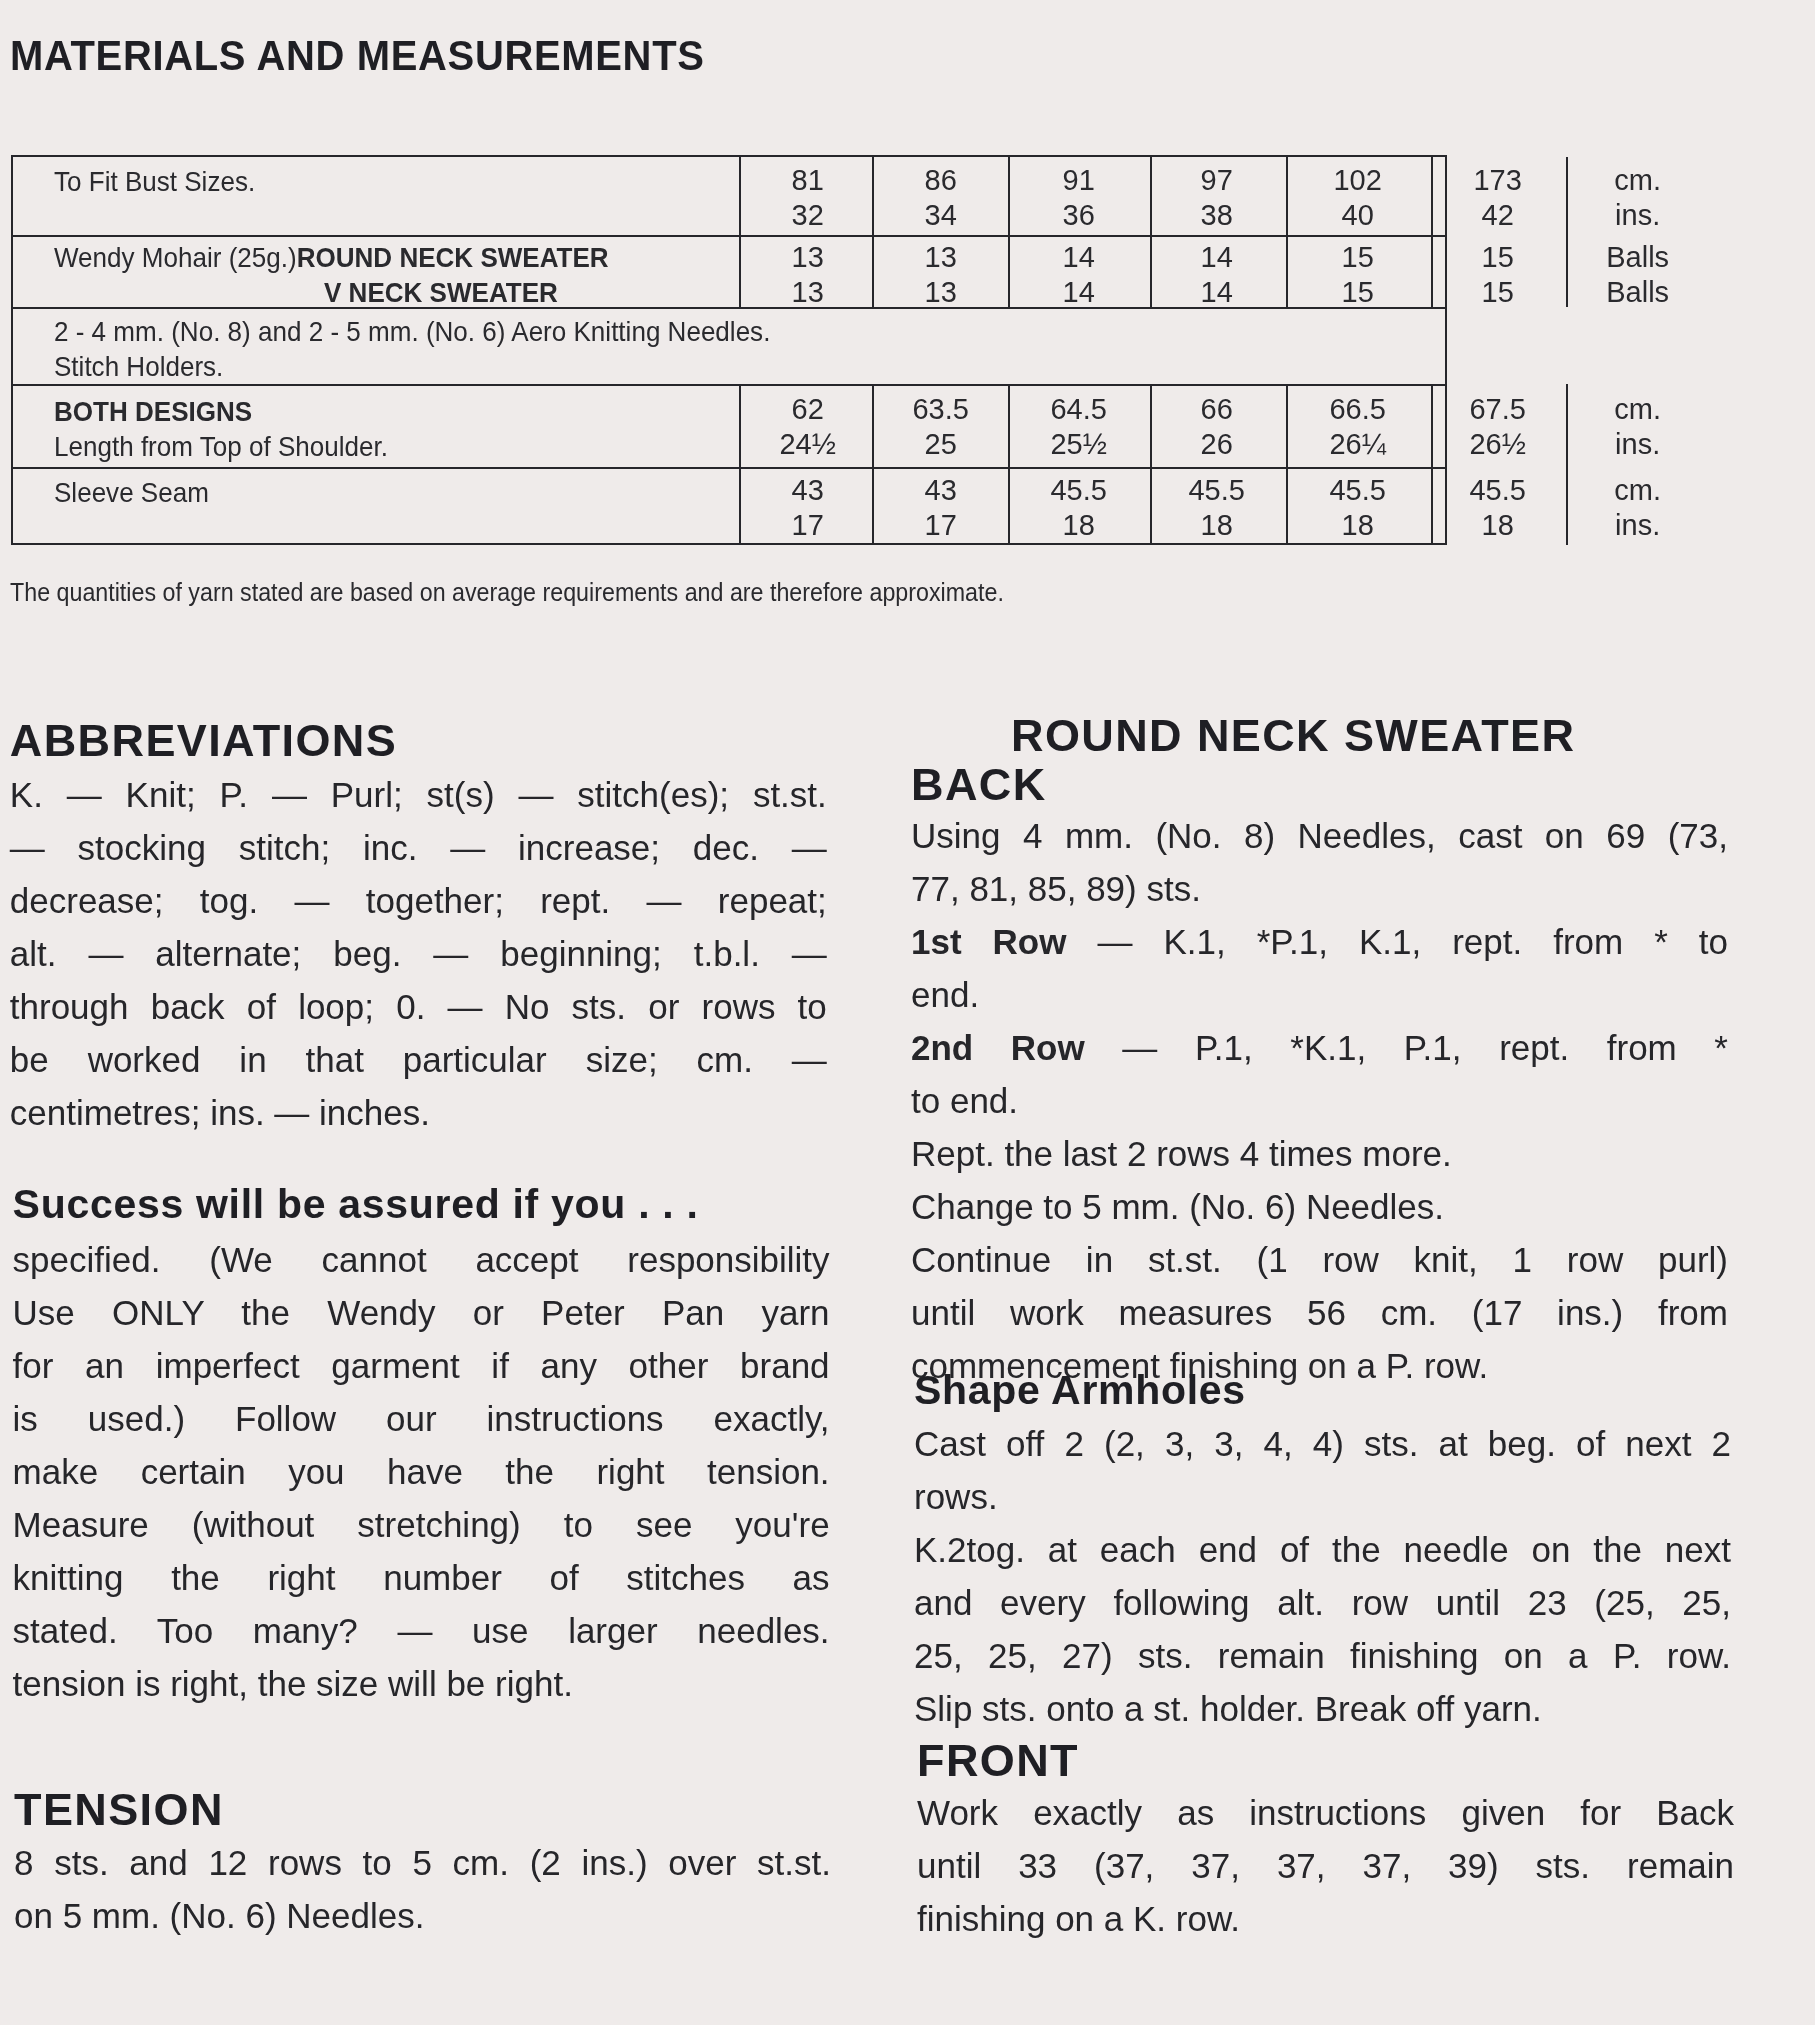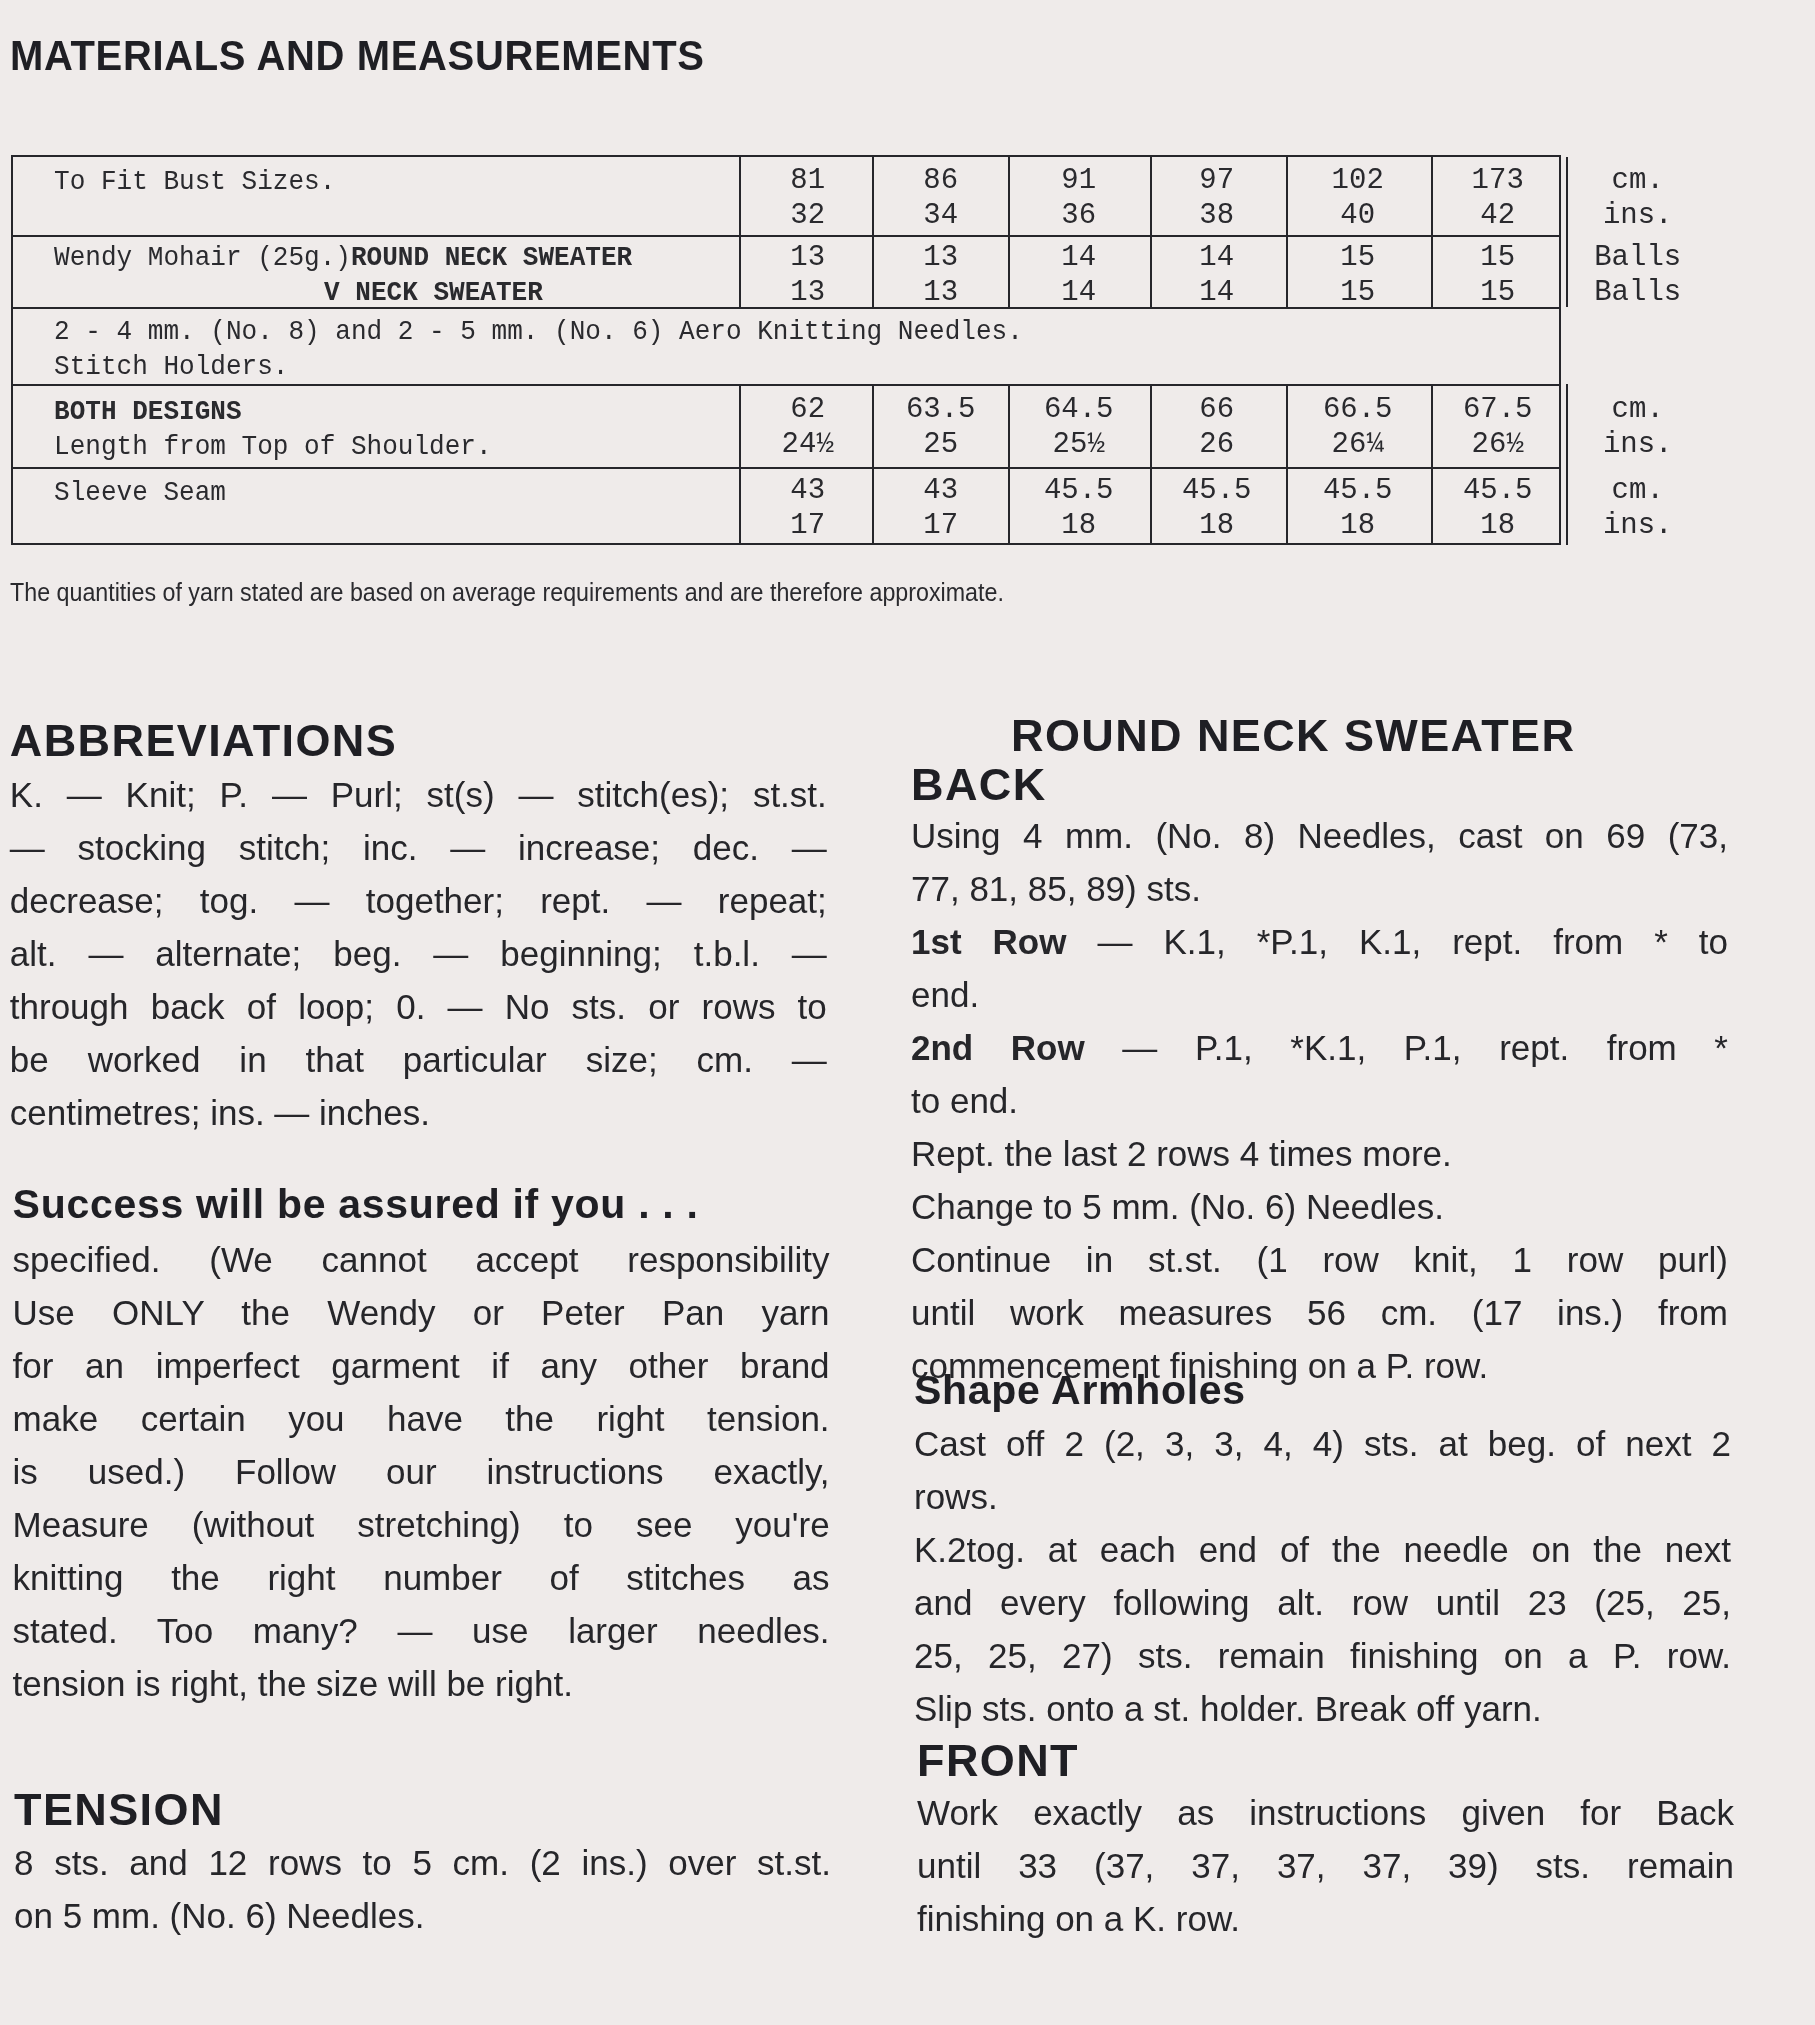--- a/index.html
+++ b/index.html
@@ -10,22 +10,22 @@
     font-family: "Liberation Sans", "DejaVu Sans", sans-serif;
   }
   .abs { position: absolute; }
   .title {
     left: 9.8px; top: 31px; font-size: 43px; font-weight: bold;
     letter-spacing: 0.7px; transform: scaleX(0.93); transform-origin: left top;
     color: #1f1f24;
   }
   
   .table {
-    left: 11.2px; top: 155px; width: 1550px; height: 390px;
-    border: 2.8px solid #26262b; box-sizing: border-box; font-family: Liberation Mono, monospace;
+    left: 11.2px; top: 155px; width: 1436px; height: 390px;
+    border: 2.8px solid #26262b; box-sizing: border-box;
   }
   .hline { position: absolute; left: 0; right: 0; height: 2.1px; background: #26262b; }
   .vline { position: absolute; width: 2.1px; background: #26262b; }
   .cell-label { position: absolute; left: 41px; font-size: 28px; line-height: 35px; color: #2a2a2e; transform: scaleX(0.93); transform-origin: left top; white-space: nowrap; }
   .cell-label b { font-weight: bold; }
   .num { position: absolute; width: 133px; text-align: center; font-size: 29px; line-height: 35px; color: #2a2a2e; }
   .num span { display: block; }
   .note {
     left: 9.8px; top: 578px; font-size: 25px; transform: scaleX(0.93);
     transform-origin: left top; white-space: nowrap; color: #2a2a2e;
@@ -206,22 +206,22 @@
   <div class="just">through back of loop; 0. — No sts. or rows to</div>
   <div class="just">be worked in that particular size; cm. —</div>
   <div>centimetres; ins. — inches.</div>
 </div>
 
 <div class="abs h3" style="left:12.6px;top:1181px">Success will be assured if you . . .</div>
 <div class="abs body col-left" style="left:12.6px;top:1230px">
   <div class="just">specified. (We cannot accept responsibility</div>
   <div class="just">Use ONLY the Wendy or Peter Pan yarn</div>
   <div class="just">for an imperfect garment if any other brand</div>
+  <div class="just">is used.) Follow our instructions exactly,</div>
   <div class="just">make certain you have the right tension.</div>
-  <div class="just">is used.) Follow our instructions exactly,</div>
   <div class="just">Measure (without stretching) to see you're</div>
   <div class="just">knitting the right number of stitches as</div>
   <div class="just">stated. Too many? — use larger needles.</div>
   <div>tension is right, the size will be right.</div>
 </div>
 
 <div class="abs h2" style="left:14px;top:1784px">TENSION</div>
 <div class="abs body col-left" style="left:14px;top:1833px">
   <div class="just">8 sts. and 12 rows to 5 cm. (2 ins.) over st.st.</div>
   <div>on 5 mm. (No. 6) Needles.</div>

